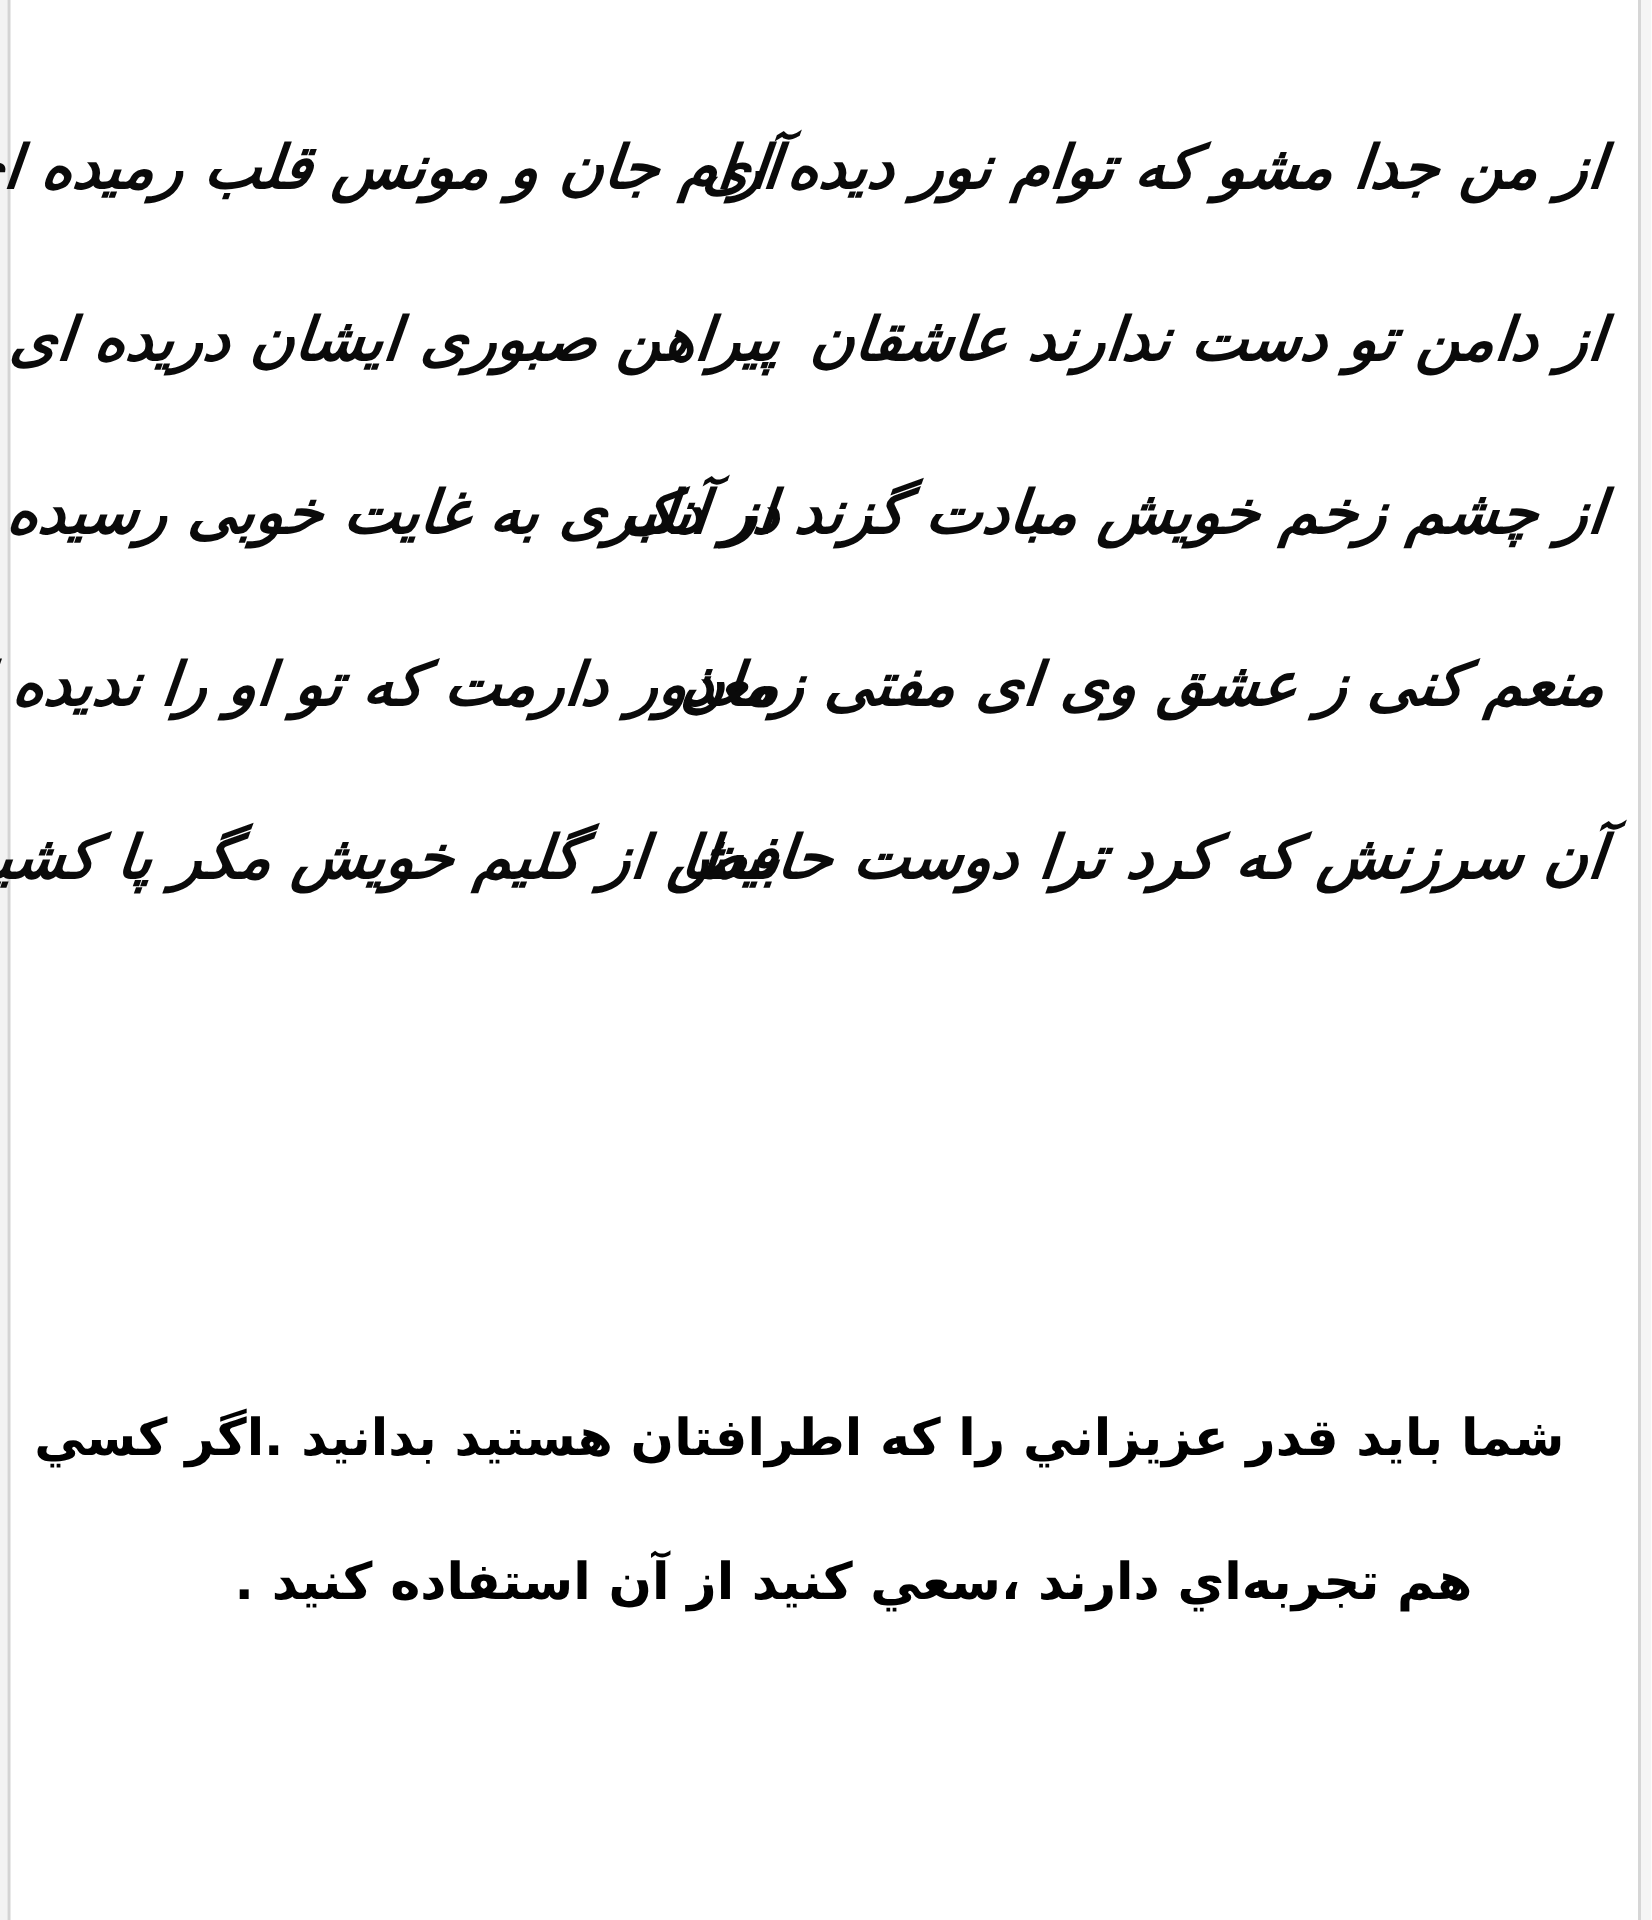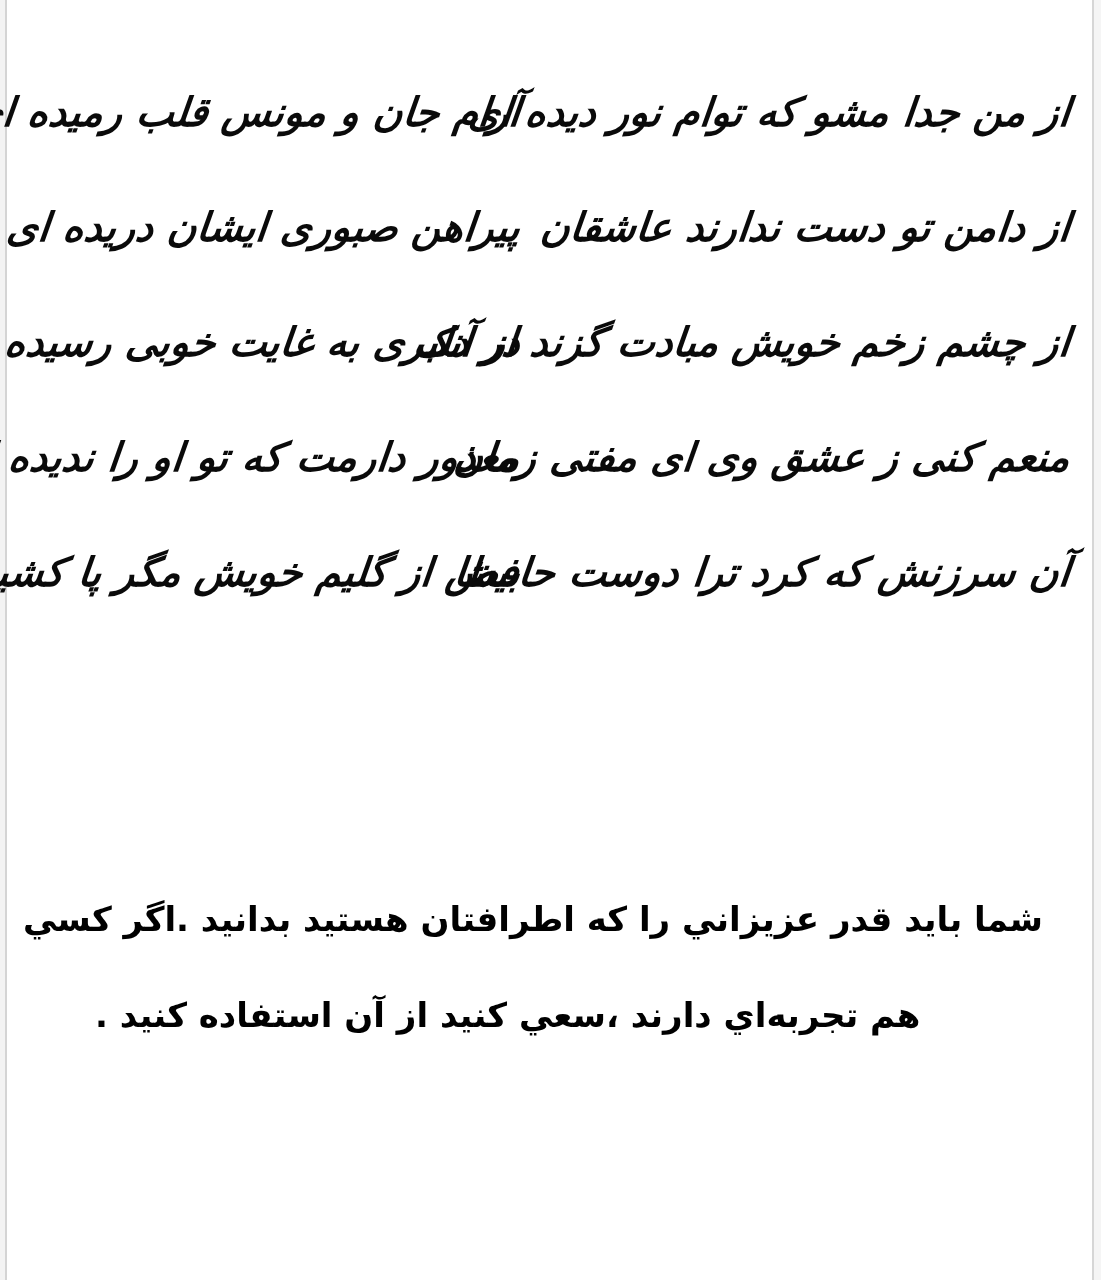--- a/index.html
+++ b/index.html
@@ -65,28 +65,28 @@
       line-height: 60px;
       color: #0a0a0a;
       white-space: nowrap;
       transform: skewX(-6deg);
     }
     .col-right { left: 655px; width: 415px; }
     .col-left  { left: 95px;  width: 425px; }
     .prose {
       position: absolute;
       left: 95px;
-      top: 895px;
+      top: 935px;
       width: 948px;
       direction: rtl;
     }
     .prose-line {
       display: block;
       direction: rtl;
-      text-align: left;
+      text-align: center;
       font-family: "DejaVu Sans", sans-serif;
       font-weight: bold;
       font-size: 34px;
       line-height: 48px;
       height: 48px;
       margin-bottom: 48px;
       color: #000000;
       white-space: nowrap;
       letter-spacing: 0px;
     }

